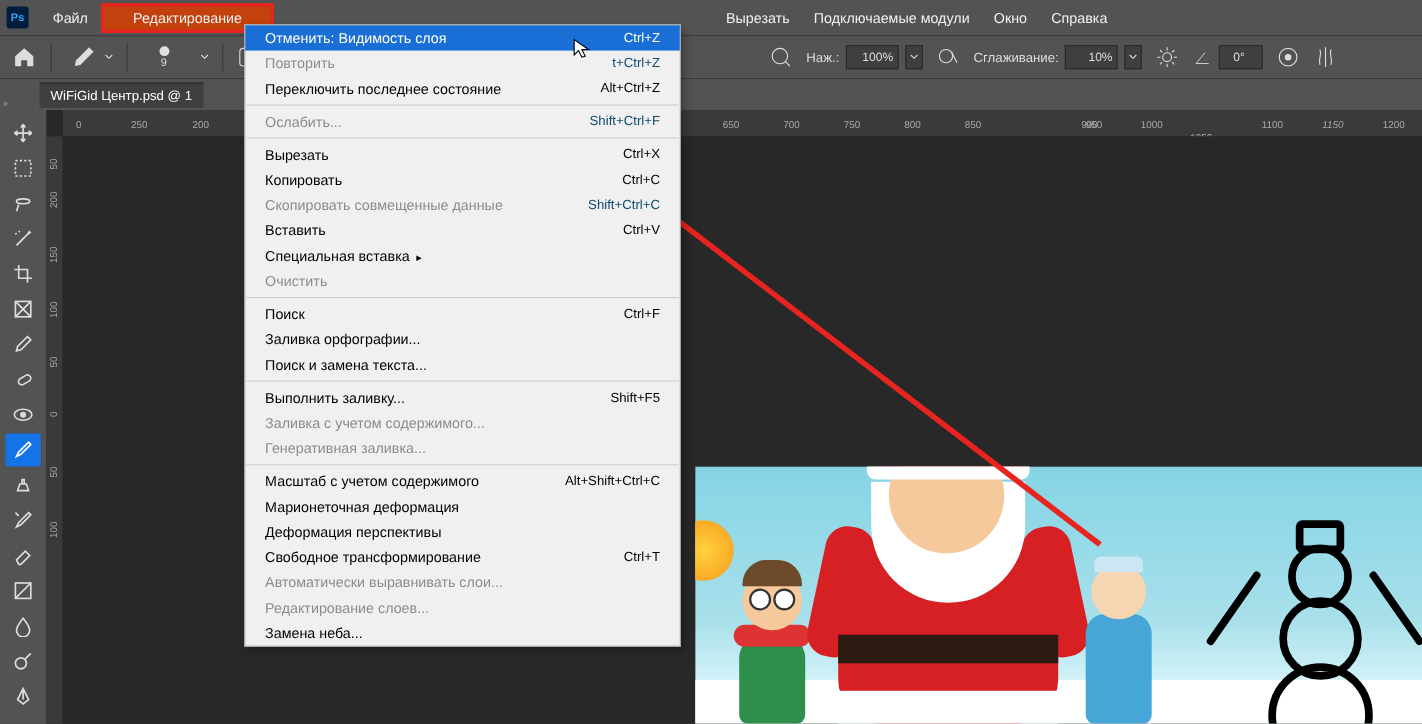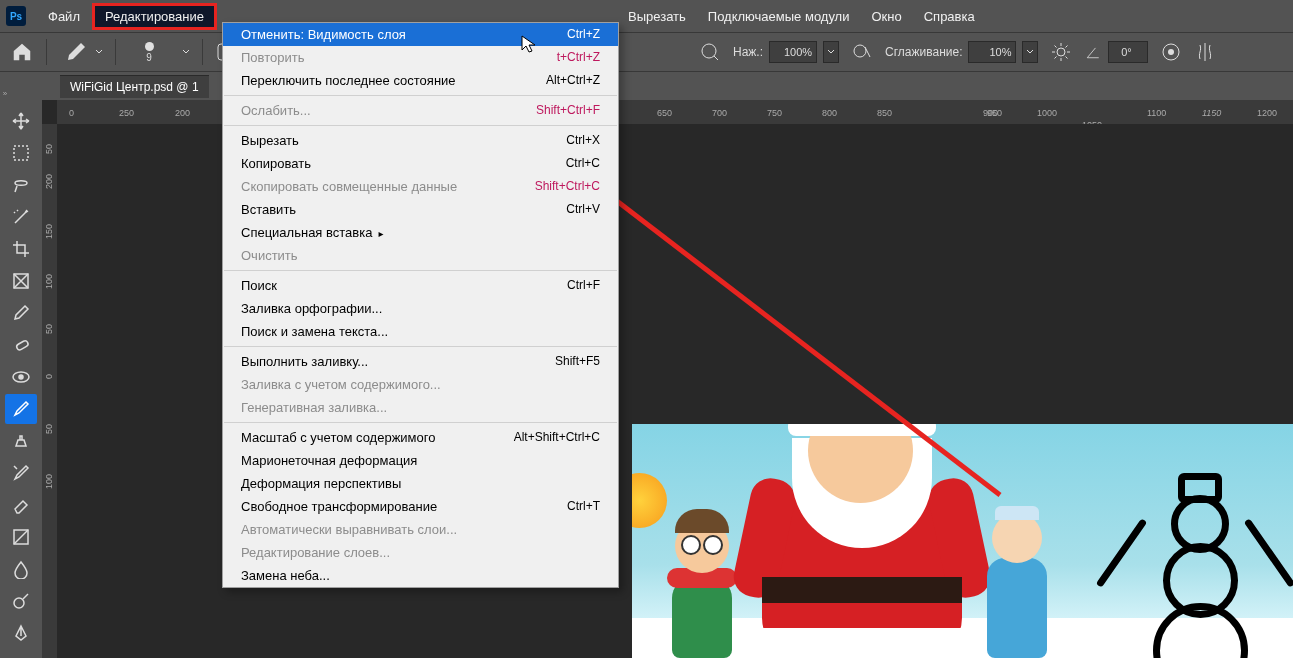--- a/index.html
+++ b/index.html
@@ -1,36 +1,36 @@
 <!DOCTYPE html>
 <html><head>
 <meta charset="utf-8">
 <style>
   * { margin: 0; padding: 0; box-sizing: border-box; font-family: Tahoma, Arial, sans-serif; }
   body { background: #535353; width: 1293px; height: 658px; overflow: hidden; color: #ddd; font-size: 13px; position: relative; }
   .menubar { height: 32px; background: #535353; display: flex; align-items: center; padding-left: 6px; gap: 2px; }
   .ps-logo { width: 20px; height: 20px; background: #001d3d; border-radius: 3px; display: flex; align-items: center; justify-content: center; color: #31a8ff; font-size: 10px; font-weight: bold; }
   .menu-item { padding: 6px 10px; cursor: pointer; color: #f0f0f0; }
-  .menu-item.highlighted { border: 3px solid #e72420; background: #0f172a; padding: 3px 10px; }
+  .menu-item.highlighted { border: 3px solid #e72420; background: #c2410c; padding: 3px 26px; }
   .menu-hidden-area { width: 397px; } 
   .toolbar { height: 40px; background: #535353; border-top: 1px solid #383838; border-bottom: 1px solid #383838; display: flex; align-items: center; padding: 0 10px; gap: 12px; }
   .tool-home { width: 24px; height: 22px; }
   .tool-sep { width: 1px; height: 26px; background: #3a3a3a; }
   .tool-brush-area { display: flex; align-items: center; gap: 6px; }
   .brush-icon { width: 30px; height: 25px; }
   .brush-preview { width: 42px; height: 32px; display: flex; flex-direction: column; align-items: center; justify-content: center; gap:1px; }
   .brush-dot { width: 9px; height: 9px; border-radius: 50%; background: #e0e0e0; }
   .brush-size { font-size: 10px; color: #ddd; }
   .opt-group { display: flex; align-items: center; gap: 6px; }
   .opt-label { color: #ddd; font-size: 12px; }
   .opt-input { width: 48px; height: 22px; background: #3f3f3f; border: 1px solid #2a2a2a; color: #ddd; font-size: 11px; display:flex; align-items:center; justify-content:flex-end; padding-right:4px;}
   .opt-dd { width: 16px; height: 22px; background: #3f3f3f; border: 1px solid #2a2a2a; display:flex; align-items:center; justify-content:center;}
   .opt-icon { width: 22px; height: 22px; display:flex; align-items:center; justify-content:center; }
 
-  .tabbar { display: flex; align-items: center; height: 28px; padding-left: 60px; background: #535353; }
+  .tabbar { display: flex; align-items: center; height: 28px; padding-left: 36px; background: #535353; }
   .tab { background: #3f3f3f; padding: 4px 10px; color:#fff; font-size: 12px; border-top:1px solid #2a2a2a; }
 
   .workspace { position: absolute; left: 42px; top: 100px; right: 0; bottom: 0; background: #282828; }
   .ruler-h { position: absolute; left: 15px; top: 0; right:0; height: 24px; background: #3a3a3a; display: flex; overflow:hidden;}
   .ruler-h .tick { position: absolute; top: 8px; font-size: 9px; color: #aaa; }
   .ruler-v { position: absolute; left:0; top: 24px; bottom:0; width: 15px; background: #3a3a3a;}
   .ruler-v .tick { position: absolute; left: 2px; font-size: 9px; color: #aaa; writing-mode: vertical-lr; text-orientation: mixed; transform: rotate(180deg);}
   .canvas { position: absolute; left: 15px; top: 24px; right:0; bottom:0; background: #282828; }
   .image-area { position:absolute; left:575px; top:300px; right:0; bottom:0; overflow:hidden; }
   .sky { position:absolute; inset:0; background: linear-gradient(#85d4e5,#a8e0ea 60%, #e8fbff 95%); }
@@ -75,21 +75,21 @@
   .lt.brush-active { background:#1473e6; }
   .lt svg { stroke:#ddd; fill:none; stroke-width:1.5;}
   .expand-handle { position:absolute; left:0; top:86px; width:10px; height:14px; background:#535353; display:flex; align-items:center; justify-content:center; font-size:8px; color:#aaa;}
 
   
   .dropdown { position: absolute; left: 222px; top: 22px; width: 397px; background: #f0f0f0; border:1px solid #a0a0a0; box-shadow: 4px 4px 8px rgba(0,0,0,0.3); z-index: 100; color:#000;}
   .dd-item { display:flex; justify-content:space-between; padding:4px 18px 4px 18px; font-size:13px; cursor:default;}
   .dd-item.selected { background:#1a6fd6; color:#fff;}
   .dd-item.disabled { color:#8c8c8c;gap:24px;}
   .dd-item .shortcut { color:inherit; font-size:12px;}
-  .dd-item.disabled .shortcut { color:#be185d;}
+  .dd-item.disabled .shortcut { color:#0c4a6e;}
   .dd-sep { height:1px; background:#d0d0d0; margin:3px 1px;}
   .dd-sub::after{content:"▸"; font-size:10px; margin-left:6px;}
   .cursor-svg { position:absolute; left:520px; top:34px; z-index:110; pointer-events:none;}
 
   .red-arrow { position:absolute; z-index:90; pointer-events:none; }
 </style>
 </head>
 <body>
 
 <div class="menubar">

